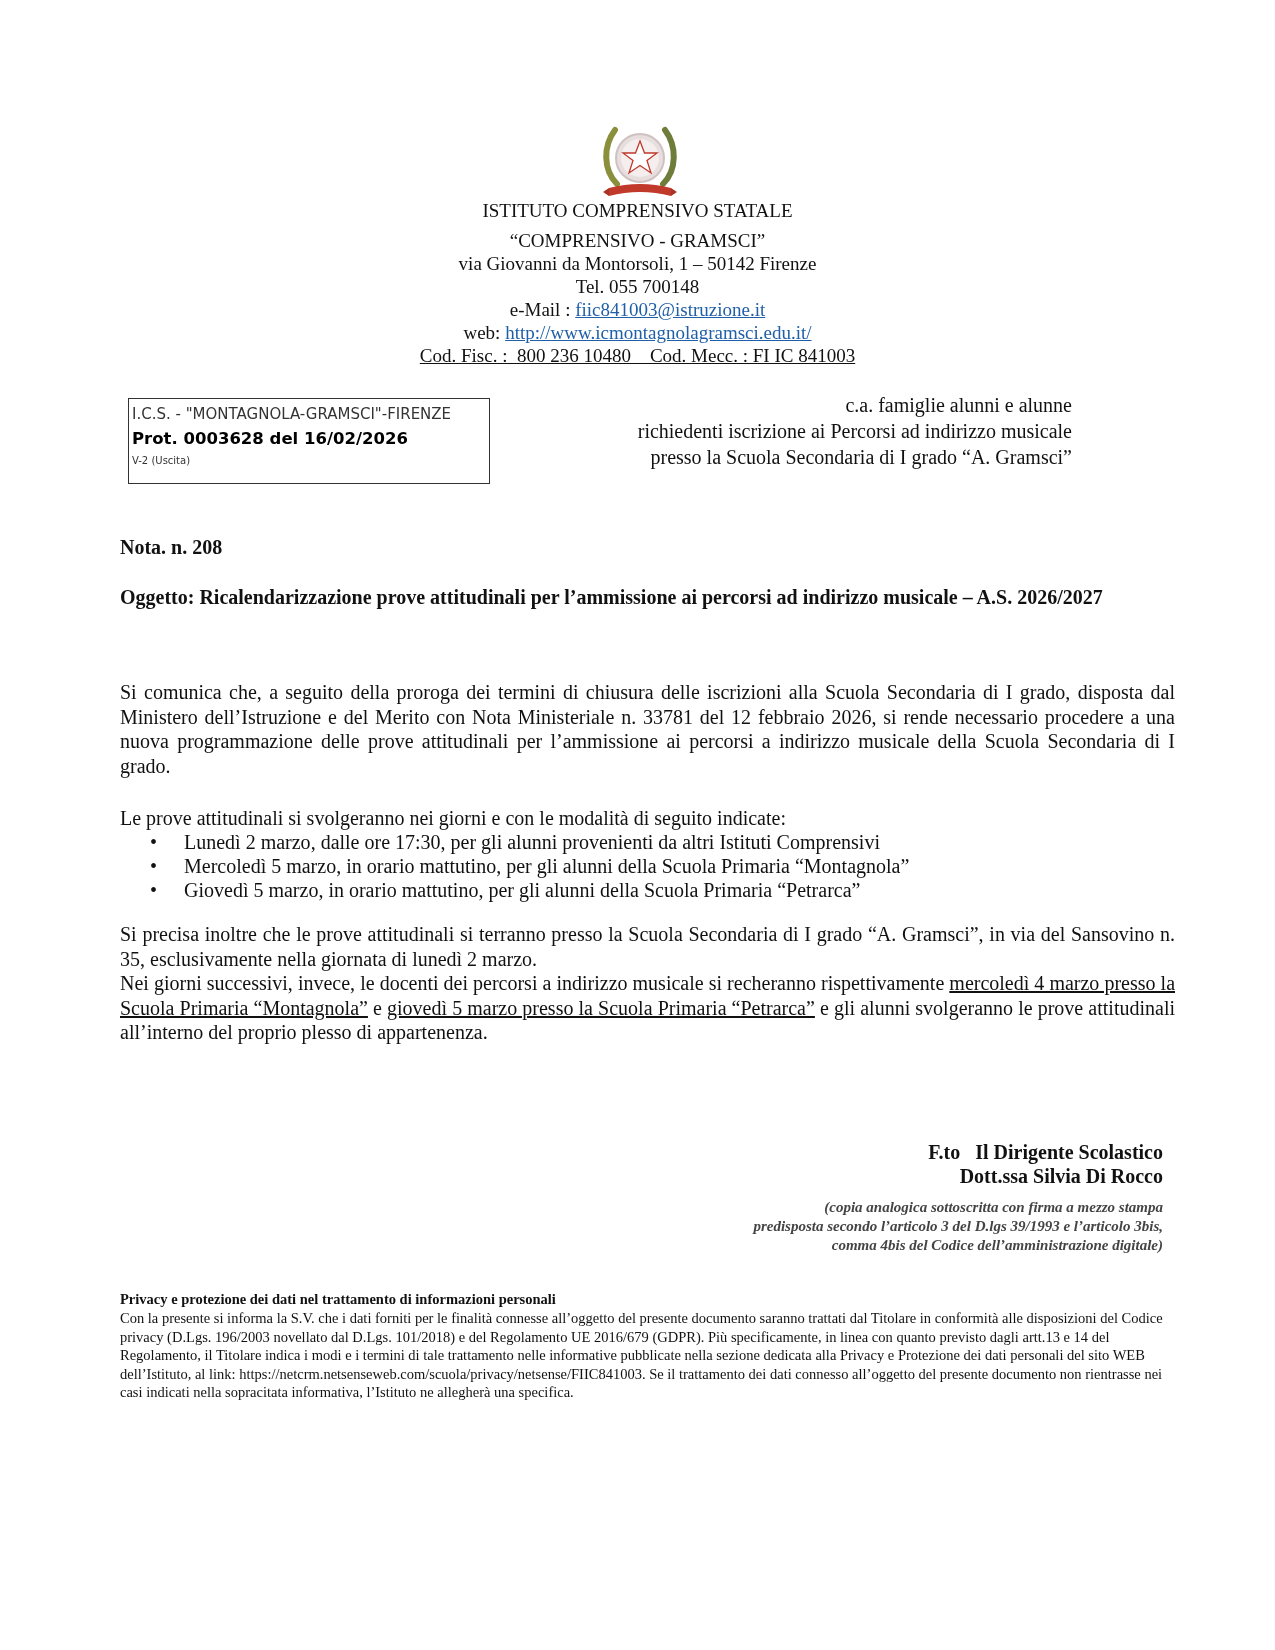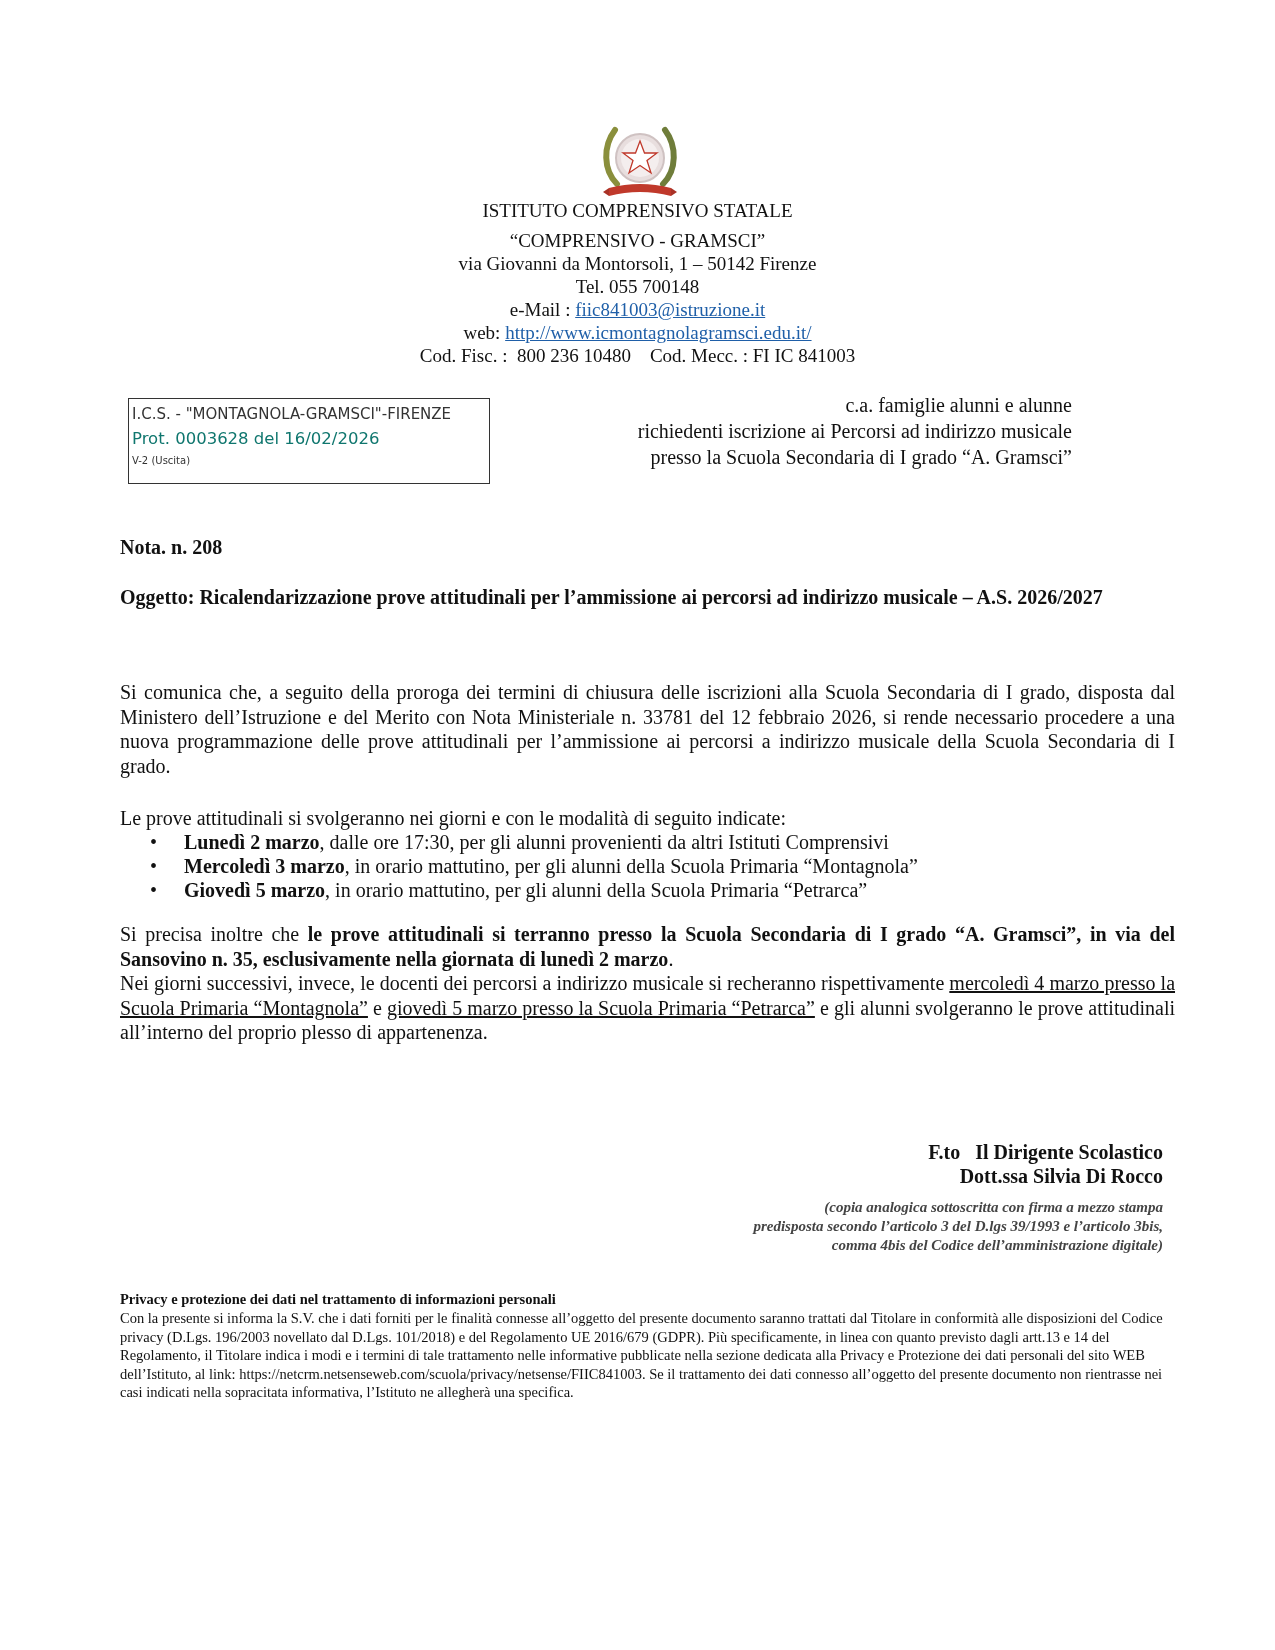--- a/index.html
+++ b/index.html
@@ -12,39 +12,39 @@
 
   
   .hdr { left: 0; width: 1275px; text-align: center; font-size: 19px; line-height: 23px; }
   .hdr a { color: #1f5fa8; text-decoration: underline; text-align: right; }
   #hdr-title1 { top: 199px; }
   #hdr-title2 { top: 229px; }
   #hdr-addr   { top: 252px; }
   #hdr-tel    { top: 275px; }
   #hdr-mail   { top: 298px; }
   #hdr-web    { top: 321px; }
-  #hdr-cod    { top: 344px; }
+  #hdr-cod    { top: 344px; text-decoration: underline; }
 
   
   #stamp { left: 128px; top: 398px; width: 360px; height: 84px; border: 1.5px solid #333;
            font-family: "DejaVu Sans", "Liberation Sans", sans-serif; }
   #stamp div { position: absolute; left: 3px; white-space: nowrap; }
   #stamp .l1 { top: 6px; font-size: 15px; color: #333; }
-  #stamp .l2 { top: 30px; font-size: 16.5px; font-weight: normal; color: #0f766e; }
+  #stamp .l2 { top: 30px; font-size: 16.5px; font-weight: bold; color: #000000; }
   #stamp .l3 { top: 56px; font-size: 10px; color: #333; }
 
   
   .recip { right: 203px; text-align: right; font-size: 20px; line-height: 26px; white-space: nowrap; }
   #recip1 { top: 392px; }
   #recip2 { top: 418px; }
   #recip3 { top: 444px; }
 
   
   .body { left: 120px; width: 1055px; font-size: 20px; line-height: 24.5px; text-align: justify; }
-  .bold { font-weight: bold; }
+  .bold { font-weight: normal; }
   .u { text-decoration: underline; }
   #nota { top: 535px; font-weight: bold; }
   #oggetto { top: 585px; font-weight: bold; }
   #para1 { top: 680px; }
   #para2-intro { top: 806px; }
   #bullets { left: 150px; top: 830px; width: 1000px; margin: 0; padding: 0; list-style: none; font-size: 20px; line-height: 24px; }
   #bullets li { position: relative; padding-left: 34px; }
   #bullets li .dot { position: absolute; left: 0; top: 0; }
   #para3 { top: 922px; }
   #para4 { top: 971px; }
@@ -111,21 +111,21 @@
 <div id="oggetto" class="abs body" style="text-align:left;">Oggetto: Ricalendarizzazione prove attitudinali per l’ammissione ai percorsi ad indirizzo musicale – A.S. 2026/2027</div>
 
 <div id="para1" class="abs body">Si comunica che, a seguito della proroga dei termini di chiusura delle iscrizioni alla Scuola Secondaria di I grado, disposta dal Ministero dell’Istruzione e del Merito con Nota Ministeriale n. 33781 del 12 febbraio 2026, si rende necessario procedere a una nuova programmazione delle prove attitudinali per l’ammissione ai percorsi a indirizzo musicale della Scuola Secondaria di I grado.</div>
 
 <div id="para2-intro" class="abs body">Le prove attitudinali si svolgeranno nei giorni e con le modalità di seguito indicate:</div>
 <ul id="bullets" class="abs">
   <li>
     <span class="dot">•</span><span class="bold">Lunedì 2 marzo</span><span>, dalle ore 17:30, per gli alunni provenienti da altri Istituti Comprensivi</span>
   </li>
   <li>
-    <span class="dot">•</span><span class="bold">Mercoledì 3 marzo</span><span>, in orario mattutino, per gli alunni della Scuola Primaria “Montagnola”</span>
+    <span class="dot">•</span><span class="bold">Mercoledì 5 marzo</span><span>, in orario mattutino, per gli alunni della Scuola Primaria “Montagnola”</span>
   </li>
   <li>
     <span class="dot">•</span><span class="bold">Giovedì 5 marzo</span><span>, in orario mattutino, per gli alunni della Scuola Primaria “Petrarca”</span>
   </li>
 </ul>
 
 <div id="para3" class="abs body">
   <span>Si precisa inoltre che </span><span class="bold">le prove attitudinali si terranno presso la Scuola Secondaria di I grado “A. Gramsci”, in via del Sansovino n. 35, esclusivamente nella giornata di lunedì 2 marzo</span><span>.</span>
 </div>
 

